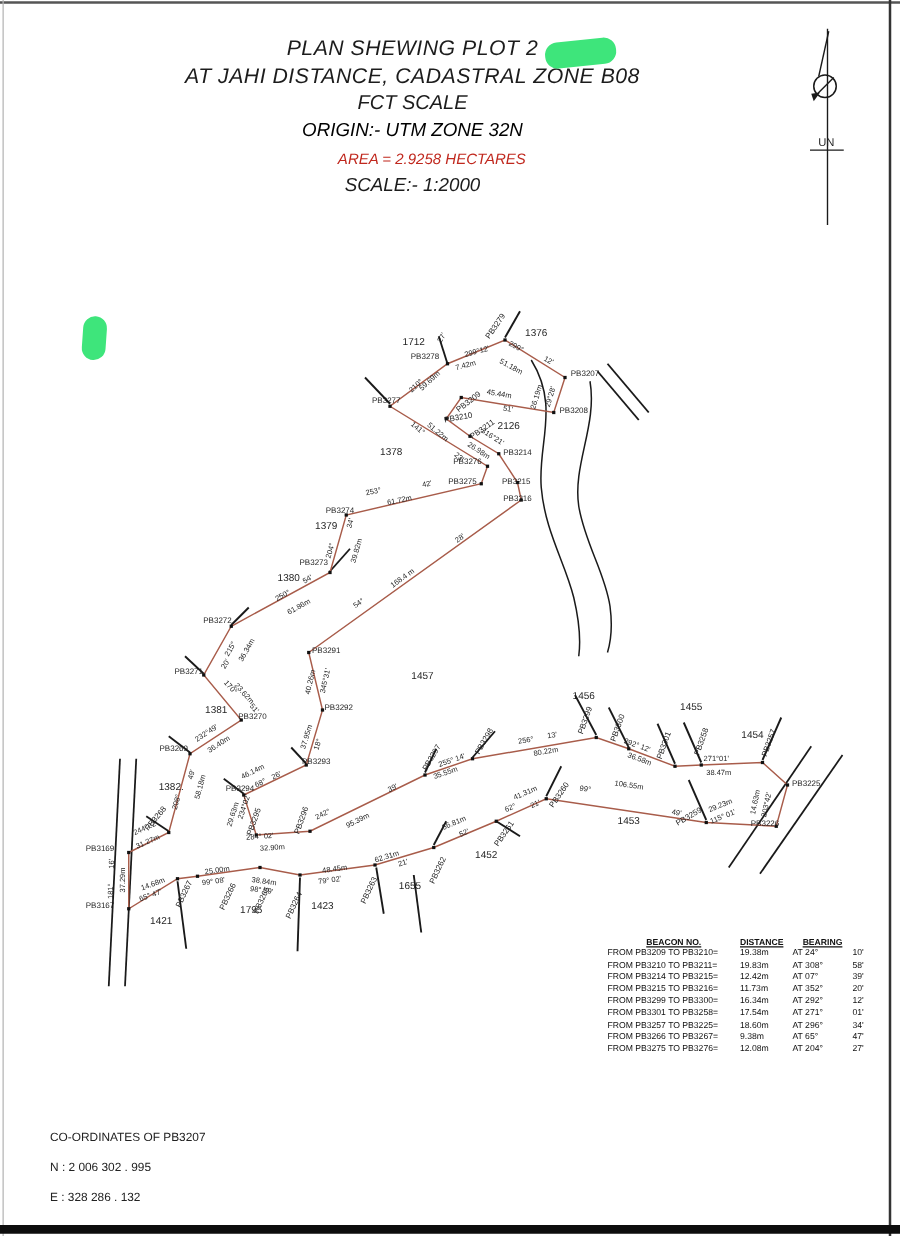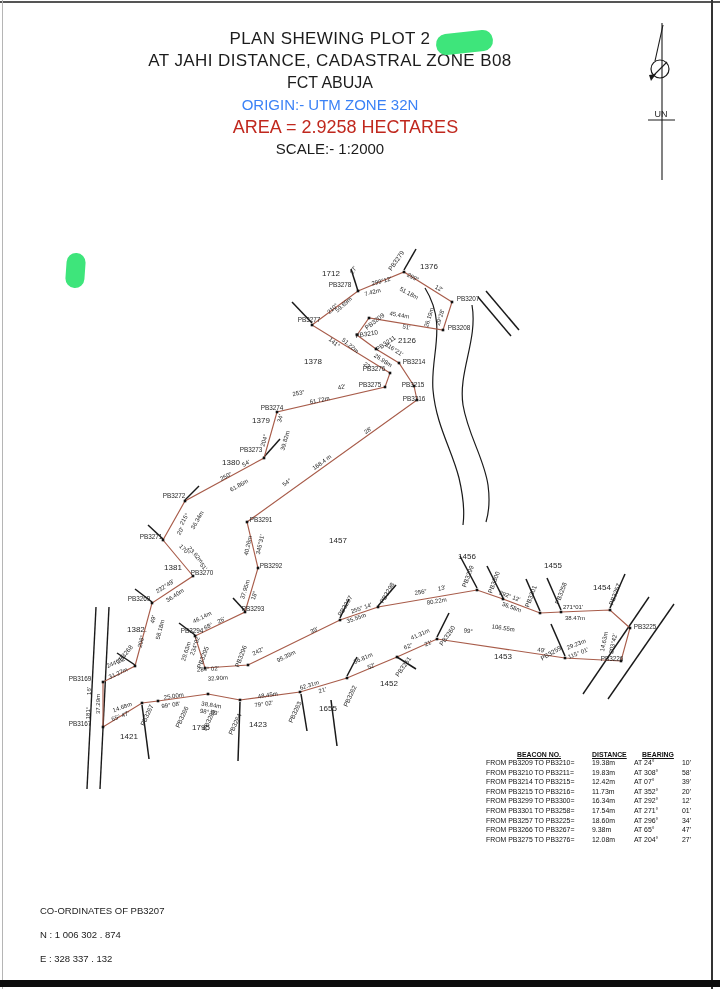--- a/index.html
+++ b/index.html
@@ -4,25 +4,25 @@
 <style>
   html,body{margin:0;padding:0;background:#e8e8e8;}
   .sheet{position:relative;width:720px;height:989px;background:#ffffff;
          font-family:"Liberation Sans",sans-serif;overflow:hidden;margin:0 auto;}
   .frame{position:absolute;background:#1a1a1a;}
   .frame.top{left:0;top:1px;width:720px;height:2px;background:#555;}
   .frame.left{left:2px;top:0;width:1px;height:989px;background:#b5b5b5;}
   .frame.right{left:711px;top:0;width:2px;height:989px;background:#333;}
   .frame.bottom{left:0;top:980px;width:720px;height:7px;background:#0d0d0d;}
   .titleblock{position:absolute;left:0;top:28px;width:660px;text-align:center;color:#1c1c1c;}
-  .titleblock div{line-height:22px;}
+  .titleblock div{line-height:22px;font-style:italic;}
   .t1,.t2{font-size:17px;letter-spacing:.4px;}
   .t3{font-size:16px;}
   .t4{font-size:15px;}
-  .t5{font-size:18px;padding-left:31px;}
+  .t5{font-size:12px;padding-left:31px;}
   .t6{font-size:15px;}
   .svgwrap{position:absolute;left:0;top:0;width:720px;height:989px;}
   .tablewrap{position:absolute;left:486px;top:751px;width:218px;font-size:6.9px;color:#111;}
   .thead{display:grid;grid-template-columns:106px 42px 48px 20px;font-weight:bold;}
   .thead span{text-decoration:underline;}
   .trow{display:grid;grid-template-columns:106px 42px 48px 20px;line-height:9.6px;}
   .coords{position:absolute;left:40px;top:905px;font-size:9.5px;color:#222;}
   .coords div{margin-bottom:13px;}
   .redact{position:absolute;border-radius:10px;}
 </style>
@@ -31,22 +31,22 @@
 
 <div class="sheet">
   <div class="frame top"></div>
   <div class="frame left"></div>
   <div class="frame right"></div>
   <div class="frame bottom"></div>
 
   <div class="titleblock">
     <div class="t1">PLAN SHEWING  PLOT 2</div>
     <div class="t2">AT JAHI DISTANCE, CADASTRAL ZONE B08</div>
-    <div class="t3">FCT ABUJA</div>
-    <div class="t4" id="origin-line" style="color: #3b82f6;">ORIGIN:- UTM ZONE 32N</div>
+    <div class="t3">FCT SCALE</div>
+    <div class="t4" id="origin-line" style="color: #000000;">ORIGIN:- UTM ZONE 32N</div>
     <div class="t5" id="area-line" style="color: rgb(192, 40, 30);">AREA = 2.9258 HECTARES</div>
     <div class="t6">SCALE:- 1:2000</div>
   </div>
 
   <div class="svgwrap">
     <svg id="mapsvg" width="720" height="989" viewBox="0 0 720 989" xmlns="http://www.w3.org/2000/svg">
         <path d="M425,288 C448,325 430,355 433,390 C436,425 452,450 459,478 C463,495 465,510 463,525" fill="none" stroke="#1a1a1a" stroke-width="1.2"></path>
         <path d="M472,305 C478,340 458,372 463,405 C468,435 484,458 488,485 C490,500 489,512 486,522" fill="none" stroke="#1a1a1a" stroke-width="1.2"></path>
         <line x1="583" y1="694" x2="649" y2="597" stroke="#1a1a1a" stroke-width="1.4"></line>
         <line x1="608" y1="699" x2="674" y2="604" stroke="#1a1a1a" stroke-width="1.4"></line>
@@ -350,21 +350,21 @@
           <span>FROM PB3275 TO PB3276=</span>
           <span>12.08m</span>
           <span>AT 204°</span>
           <span>27'</span>
         </div>
       </div>
   </div>
 
   <div class="coords">
     <div>CO-ORDINATES OF PB3207</div>
-    <div>N : 1 006 302 . 874</div>
-    <div>E : 328 337 . 132</div>
+    <div>N : 2 006 302 . 995</div>
+    <div>E : 328 286 . 132</div>
   </div>
 
   <div id="redactions">
       <div class="redact" style="left: 436px; top: 32px; width: 57px; height: 21px; background: rgb(62, 229, 123); transform: rotate(-6deg);"></div>
       <div class="redact" style="left: 66px; top: 253px; width: 19px; height: 35px; background: rgb(62, 229, 123); transform: rotate(4deg);"></div>
     </div>
 </div>
 
 </body></html>

